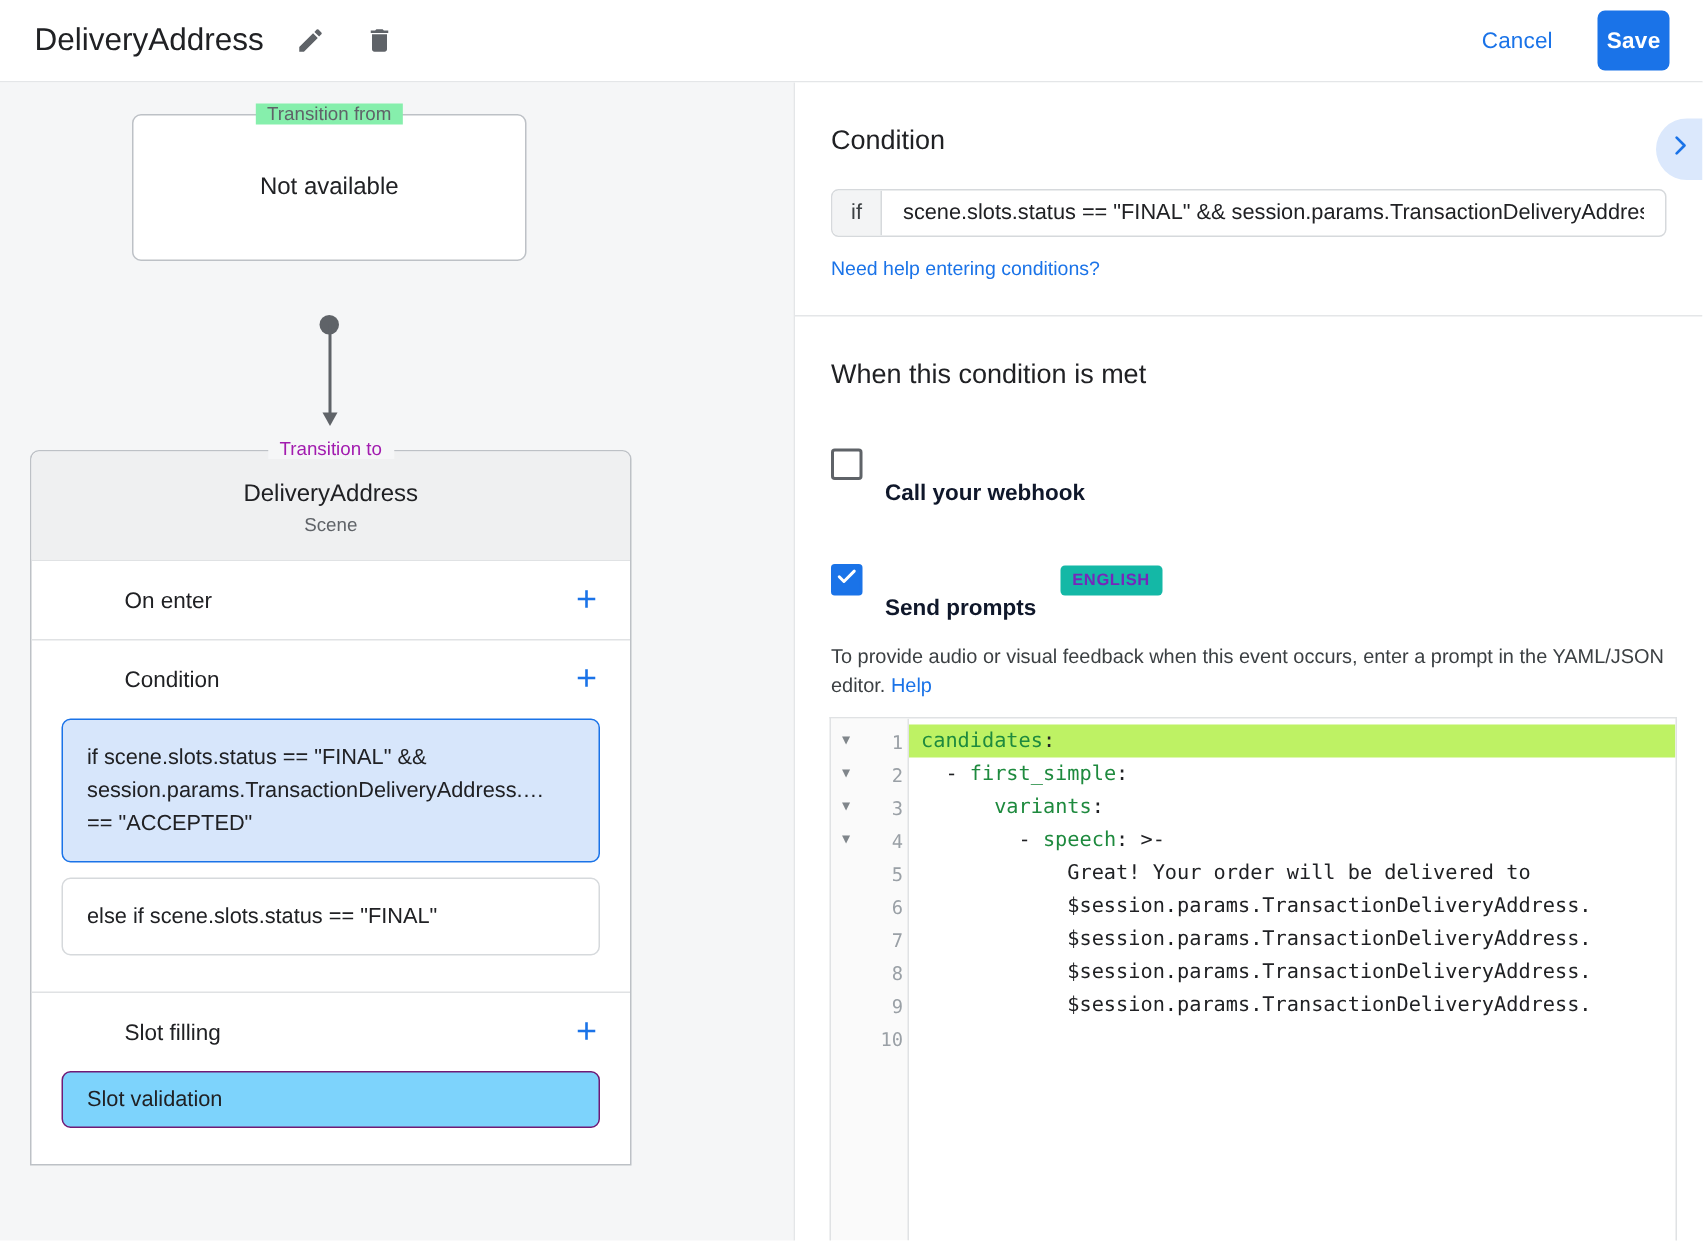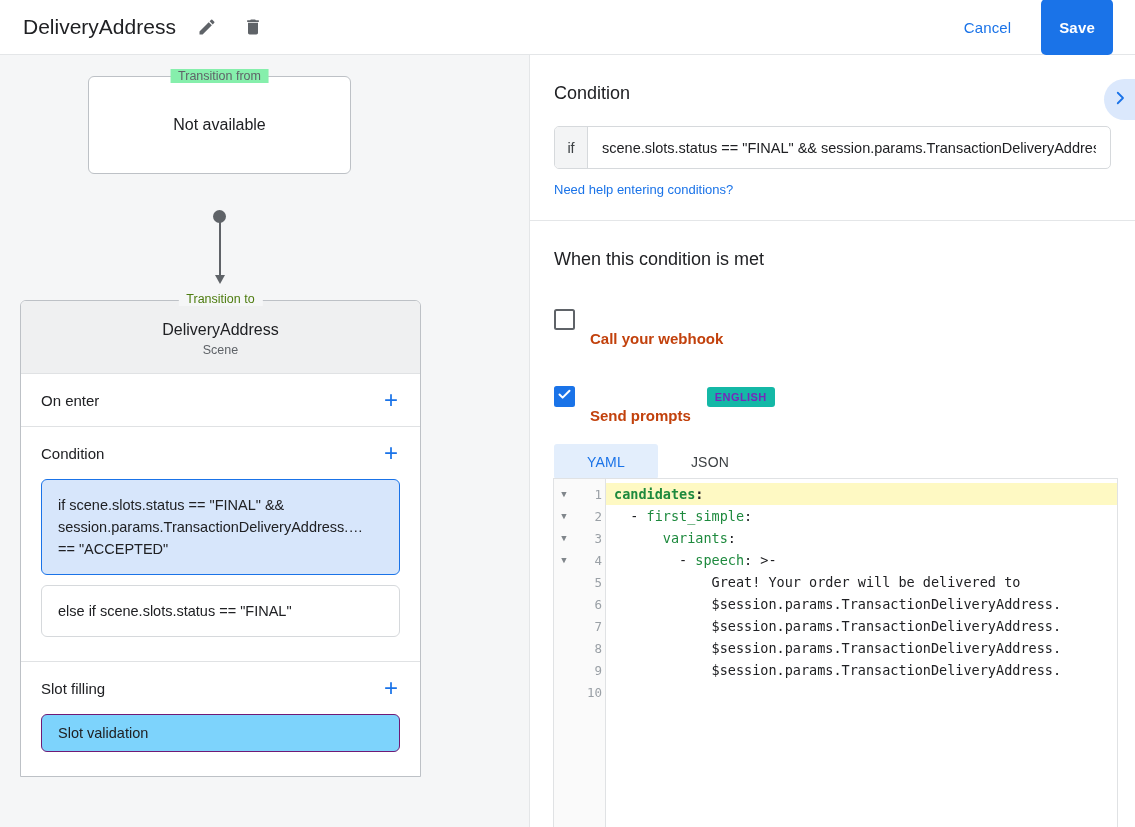--- a/index.html
+++ b/index.html
@@ -41,21 +41,21 @@
     font-family: inherit;
     padding: 8px 12px;
     cursor: pointer;
     letter-spacing: .1px;
   }
   .save-btn {
     margin-left: 18px; margin-right: 22px;
     background: #1a73e8; color: #ffffff;
     border: none; border-radius: 5px;
     font-family: inherit; font-size: 15px; font-weight: bold;
-    padding: 0 18px; height: 56px;
+    padding: 0 6px; height: 40px;
     cursor: pointer;
     letter-spacing: .2px;
   }
 
   
   .left-pane {
     position: absolute; left: 0; top: 55px;
     width: 529px; height: 772px;
     background: #f5f6f7;
     overflow: hidden;
@@ -128,33 +128,33 @@
     background: #eff0f1;
     padding: 20px 0 16px;
     text-align: center;
     border-radius: 5px 5px 0 0;
   }
   .scene-card-head .legend {
     position: absolute; top: -9px; left: 50%;
     transform: translateX(-50%);
     background: #f5f6f7;
     padding: 0 8px;
-    font-size: 12.5px; color: #4d7c0f;
+    font-size: 12.5px; color: #a21caf;
   }
   .scene-name { font-size: 16px; color: #202124; }
   .scene-sub { font-size: 12.5px; color: #5f6368; margin-top: 4px; }
 
   .accordion-row {
     display: flex; align-items: center; justify-content: space-between;
     padding: 0 22px 0 20px;
     height: 53px;
     border-top: 1px solid #e0e2e4;
     cursor: pointer;
   }
-  .accordion-row .label { font-size: 15px; color: #202124; }
+  .accordion-row .label { font-size: 15px; color: #202124; margin-left: 42px; }
   .plus {
     font-size: 24px; color: #1a73e8; line-height: 1;
     font-weight: 300;
     cursor: pointer;
     user-select: none;
   }
   .section-body { padding: 0 20px 14px 20px; }
 
   .cond-item {
     border: 1px solid #d6d9dc;
@@ -187,21 +187,21 @@
   .rp-section { padding: 0 24px; }
   .rp-title {
     font-size: 18px; color: #202124;
     padding-top: 28px;
   }
   .cond-input-row {
     display: flex;
     margin-top: 22px;
     border: 1px solid #d6d9dc;
     border-radius: 5px;
-    height: 43px;
+    height: 32px;
     overflow: hidden;
     background: #ffffff;
   }
   .cond-if {
     width: 33px;
     background: #f3f4f5;
     border-right: 1px solid #d6d9dc;
     display: flex; align-items: center; justify-content: center;
     font-size: 14.5px; color: #3c4043;
     flex: 0 0 33px;
@@ -251,21 +251,21 @@
   }
   .checkbox.checked {
     background: #1a73e8;
     border-color: #1a73e8;
     display: flex; align-items: center; justify-content: center;
   }
   .check-label {
     margin-left: 15px;
     font-size: 15px;
     font-weight: bold;
-    color: #c2410c;
+    color: #0f172a;
     margin-top: 38px;
   }
   .lang-badge {
     margin-left: 16px;
     background: #14b8a6;
     color: #7627bb;
     font-size: 11px;
     font-weight: bold;
     letter-spacing: .4px;
     padding: 4px 8px;
@@ -333,21 +333,21 @@
   }
   .code-line {
     height: 22px;
     display: flex; align-items: center;
     font-family: "DejaVu Sans Mono", monospace;
     font-size: 13.5px;
     color: #202124;
     white-space: pre;
     padding-left: 8px;
   }
-  .code-line.hl { background: #fef9c3; font-weight: bold; }
+  .code-line.hl { background: #bef264; }
   .tok-key { color: #1e8a3e; }
   .tok-punc { color: #202124; }
   .tok-plain { color: #202124; }
 </style>
 </head>
 <body>
 
 <div class="topbar">
   <div class="topbar-title">DeliveryAddress</div>
 
@@ -454,20 +454,23 @@
         <span>
           <svg width="15" height="15" viewBox="0 0 24 24" fill="none" stroke="#ffffff" stroke-width="3.2" stroke-linecap="round" stroke-linejoin="round">
             <polyline points="20 6 9 17 4 12"></polyline>
           </svg>
         </span>
       </span>
       <span class="check-label">Send prompts</span>
       <span class="lang-badge">ENGLISH</span>
     </div>
 
+    <div class="prompt-desc">
+      <span>To provide audio or visual feedback when this event occurs, enter a prompt in the YAML/JSON editor. </span><a>Help</a>
+    </div>
 
     <div class="tabs">
       <div class="tab active">YAML</div>
       <div class="tab">JSON</div>
     </div>
   </div>
 </div>
 
 <div class="editor">
   <div class="gutter" id="gutter">

